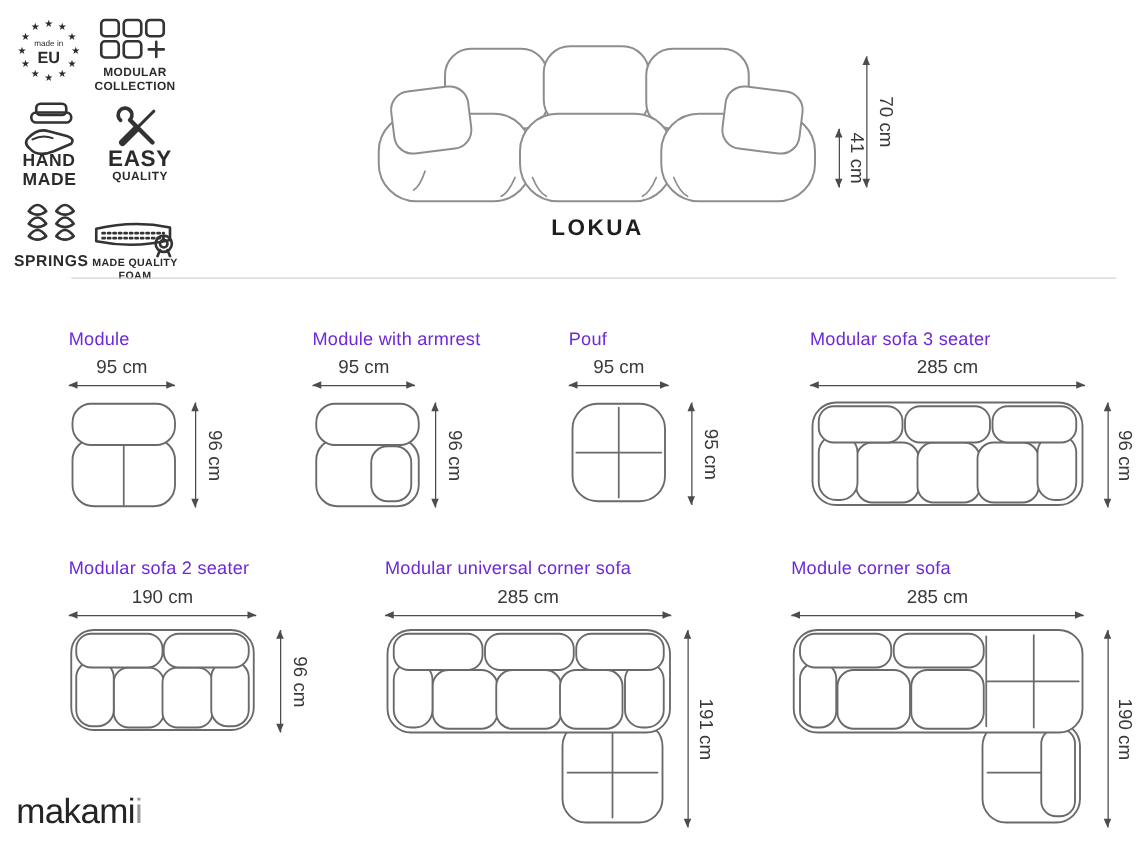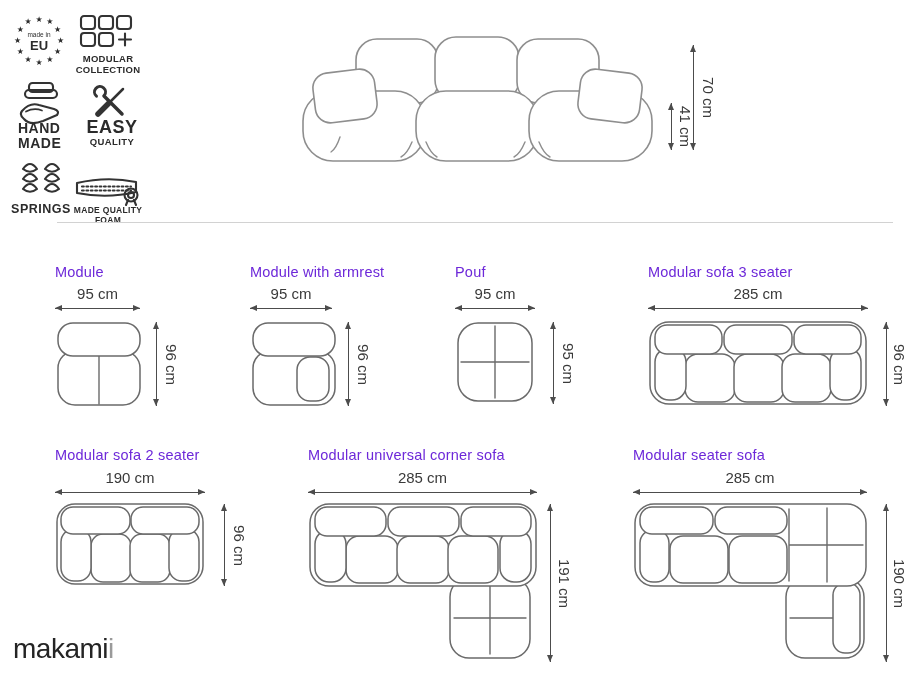--- a/index.html
+++ b/index.html
@@ -165,20 +165,21 @@
 
   <div class="varrow" style="left:671px;top:103px;height:47px;"></div>
   <div class="vdim" style="left:675px;top:103px;height:47px;">
     <span>41 cm</span>
   </div>
   <div class="varrow" style="left:693px;top:45px;height:105px;"></div>
   <div class="vdim" style="left:698px;top:45px;height:105px;">
     <span>70 cm</span>
   </div>
 
+  <div class="product-title">LOKUA</div>
 
   <div class="divider"></div>
 
   <div class="fig" style="left:55px;top:264px;">
     <div class="fig-title">Module</div>
     <div class="dimh" style="left:0;top:21px;width:85px;">
       <span class="t">95 cm</span>
       <div class="harrow"></div>
     </div>
     <svg class="abs" style="left:0;top:56px;" width="88" height="88" viewBox="0 0 88 88">
@@ -288,21 +289,21 @@
       <rect class="ln" x="80" y="5" width="71" height="29" rx="12"></rect>
       <rect class="ln" x="153" y="5" width="70" height="29" rx="12"></rect>
     </svg>
     <div class="varrow" style="left:242px;top:57px;height:158px;"></div>
     <div class="vdim" style="left:247px;top:57px;height:158px;">
       <span>191 cm</span>
     </div>
   </div>
 
   <div class="fig" style="left:633px;top:447px;">
-    <div class="fig-title">Modular seater sofa</div>
+    <div class="fig-title">Module corner sofa</div>
     <div class="dimh" style="left:0;top:22px;width:234px;">
       <span class="t">285 cm</span>
       <div class="harrow"></div>
     </div>
     <svg class="abs" style="left:0;top:55px;" width="235" height="160" viewBox="0 0 235 160">
       <rect class="ln" x="153" y="76" width="78" height="80" rx="19"></rect>
       <path class="lnn" d="M157,116 H200"></path>
       <rect class="ln" x="200" y="81" width="27" height="70" rx="12"></rect>
       <rect class="ln" x="2" y="2" width="231" height="82" rx="19"></rect>
       <path class="lnn" d="M156,7 V79 M194,6 V80 M157,43 H230"></path>

